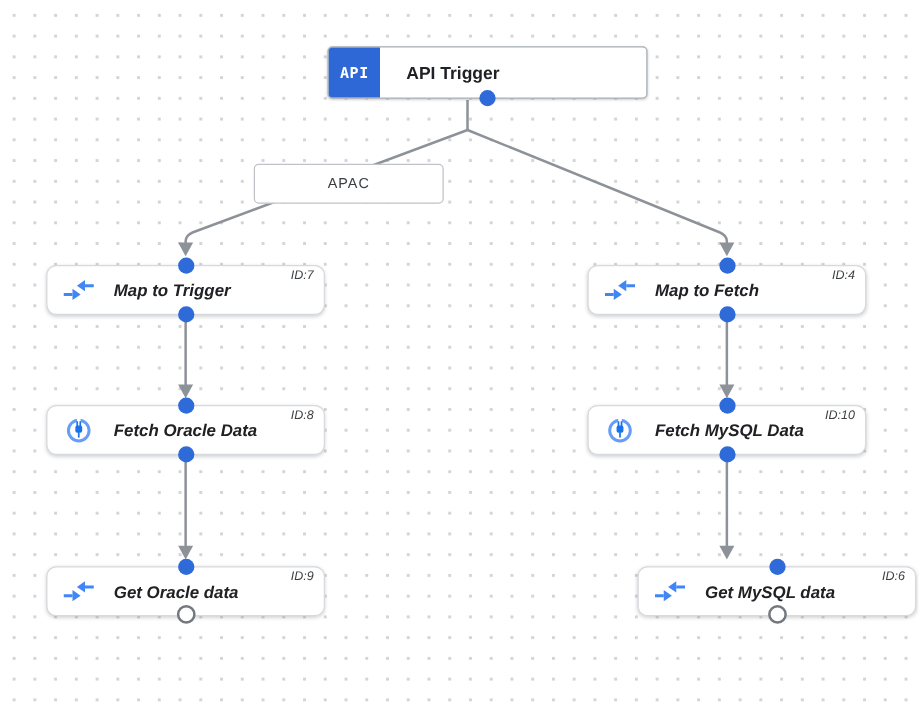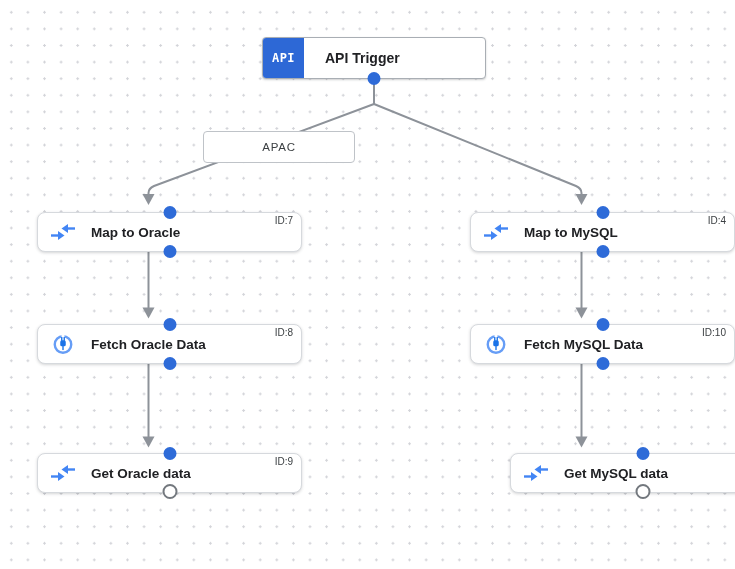--- a/index.html
+++ b/index.html
@@ -19,21 +19,21 @@
 
   
   .node{
     position:absolute;
     background:#fff;
     box-sizing:border-box;
     z-index:3;
   }
 
   .trigger{
-    left:262px;top:37px;width:224px;height:42px;
+    left:262px;top:37px;width:256px;height:42px;
     border:1px solid #a9aeb4;
     border-radius:4px;
     display:flex;align-items:stretch;
     box-shadow:0 1px 2px rgba(60,64,67,.25);
   }
   .trigger-badge{
     width:41px;
     background:#2d68d6;
     border-radius:3px 0 0 3px;
     display:flex;align-items:center;justify-content:center;
@@ -41,24 +41,25 @@
     font-family:"DejaVu Sans Mono", monospace;
     font-weight:bold;font-size:12px;letter-spacing:0.5px;
   }
   .trigger-title{
     display:flex;align-items:center;
     padding-left:21px;
     font-size:14px;font-weight:bold;color:#202124;
   }
 
   .task{
-    width:265px;height:40px;
+    width:223px;height:40px;
     border:1px solid #d6d9dd;
     border-radius:8px;
     box-shadow:0 1px 3px rgba(60,64,67,.22);
+    font-style:italic;
   }
   .task .row{
     display:flex;align-items:center;height:100%;
     padding-left:12px;box-sizing:border-box;
   }
   .task .icon{
     width:26px;height:22px;display:flex;align-items:center;justify-content:center;
     flex:0 0 auto;
   }
   .task .title{
@@ -139,21 +140,21 @@
     <span class="idlabel">ID:7</span>
     <div class="row">
       <span class="icon">
         <svg width="26" height="20" viewBox="0 0 26 20">
           <path d="M1,13.5 H8" stroke="#4285f4" stroke-width="2.4" fill="none"></path>
           <polygon points="8,9 8,18 14.5,13.5" fill="#4285f4"></polygon>
           <path d="M25,6.5 H18" stroke="#4285f4" stroke-width="2.4" fill="none"></path>
           <polygon points="18,2 18,11 11.5,6.5" fill="#4285f4"></polygon>
         </svg>
       </span>
-      <span class="title">Map to Oracle</span>
+      <span class="title">Map to Trigger</span>
     </div>
     <span class="port bottom"></span>
   </div>
 
   <div class="node task" style="left:37px;top:324px;">
     <span class="port top"></span>
     <span class="idlabel">ID:8</span>
     <div class="row">
       <span class="icon">
         <svg width="22" height="22" viewBox="0 0 24 24">
@@ -194,21 +195,21 @@
     <span class="idlabel">ID:4</span>
     <div class="row">
       <span class="icon">
         <svg width="26" height="20" viewBox="0 0 26 20">
           <path d="M1,13.5 H8" stroke="#4285f4" stroke-width="2.4" fill="none"></path>
           <polygon points="8,9 8,18 14.5,13.5" fill="#4285f4"></polygon>
           <path d="M25,6.5 H18" stroke="#4285f4" stroke-width="2.4" fill="none"></path>
           <polygon points="18,2 18,11 11.5,6.5" fill="#4285f4"></polygon>
         </svg>
       </span>
-      <span class="title">Map to MySQL</span>
+      <span class="title">Map to Fetch</span>
     </div>
     <span class="port bottom"></span>
   </div>
 
   <div class="node task" style="left:470px;top:324px;">
     <span class="port top"></span>
     <span class="idlabel">ID:10</span>
     <div class="row">
       <span class="icon">
         <svg width="22" height="22" viewBox="0 0 24 24">

